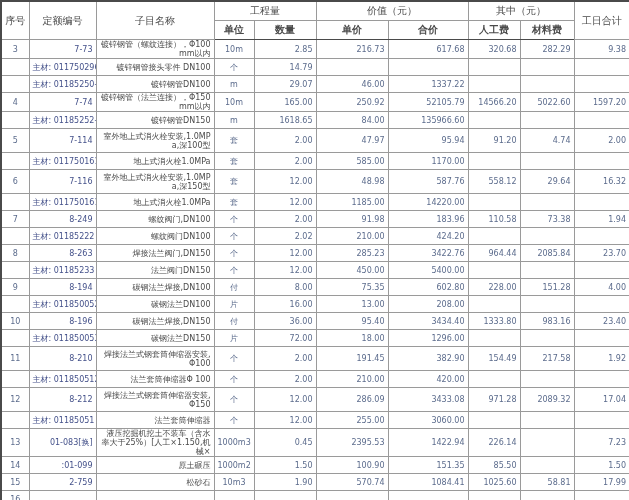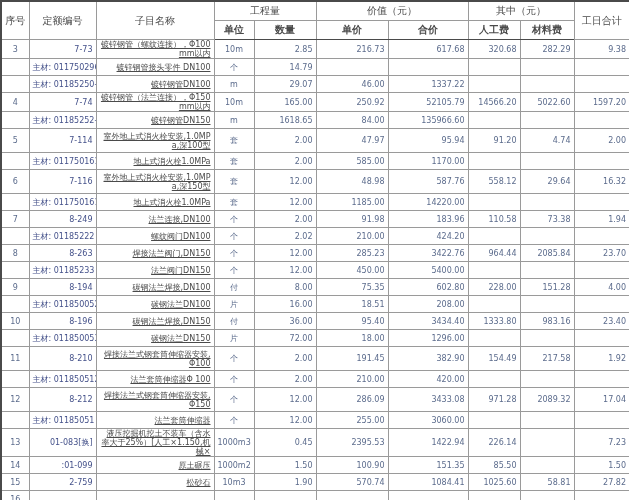--- a/index.html
+++ b/index.html
@@ -10,21 +10,21 @@
   table{border:2px solid #4a4a4a;}
   th{font-size:10px;font-weight:normal;color:#4a4a4a;background:#fff;
      height:18px;padding:0;text-align:center;vertical-align:middle;}
   thead tr:last-child th{border-bottom:1.5px solid #4a4a4a;font-weight:bold;}
   td{font-size:8px;color:#5b6b8c;padding:0 3px;height:16px;overflow:hidden;
      vertical-align:middle;line-height:9px;white-space:nowrap;}
   tr.tall td{height:23px;white-space:normal;}
   td.c{text-align:center;}
   td.l{text-align:right;}
   td.r{text-align:right;}
-  td.name{color:#4a4a4a;white-space:normal;word-break:break-all;text-decoration:underline;}
+  td.name{color:#4a4a4a;white-space:normal;word-break:break-all;}
   td.code{color:#44518a;}
   tr.thick-top td{border-top:1.5px solid #4a4a4a;}
 </style>
 </head>
 <body>
 
 <div class="sheet">
   <table>
     <colgroup>
       <col style="width:28px">
@@ -162,21 +162,21 @@
           <td class="r">12.00</td>
           <td class="r">1185.00</td>
           <td class="r">14220.00</td>
           <td class="r"></td>
           <td class="r"></td>
           <td class="r"></td>
         </tr>
         <tr>
           <td class="c">7</td>
           <td class="l code">8-249</td>
-          <td class="l name">法兰连接,DN100</td>
+          <td class="l name">螺纹阀门,DN100</td>
           <td class="c">个</td>
           <td class="r">2.00</td>
           <td class="r">91.98</td>
           <td class="r">183.96</td>
           <td class="r">110.58</td>
           <td class="r">73.38</td>
           <td class="r">1.94</td>
         </tr>
         <tr>
           <td class="c"></td>
@@ -225,21 +225,21 @@
           <td class="r">228.00</td>
           <td class="r">151.28</td>
           <td class="r">4.00</td>
         </tr>
         <tr>
           <td class="c"></td>
           <td class="l code">主材: 0118500525</td>
           <td class="l name">碳钢法兰DN100</td>
           <td class="c">片</td>
           <td class="r">16.00</td>
-          <td class="r">18.51</td>
+          <td class="r">13.00</td>
           <td class="r">208.00</td>
           <td class="r"></td>
           <td class="r"></td>
           <td class="r"></td>
         </tr>
         <tr>
           <td class="c">10</td>
           <td class="l code">8-196</td>
           <td class="l name">碳钢法兰焊接,DN150</td>
           <td class="c">付</td>
@@ -337,21 +337,21 @@
         <tr>
           <td class="c">15</td>
           <td class="l code">2-759</td>
           <td class="l name">松砂石</td>
           <td class="c">10m3</td>
           <td class="r">1.90</td>
           <td class="r">570.74</td>
           <td class="r">1084.41</td>
           <td class="r">1025.60</td>
           <td class="r">58.81</td>
-          <td class="r">27.82</td>
+          <td class="r">17.99</td>
         </tr>
         <tr class="thick-top">
           <td class="c">16</td>
           <td class="l code"></td>
           <td class="l name"></td>
           <td class="c"></td>
           <td class="r"></td>
           <td class="r"></td>
           <td class="r"></td>
           <td class="r"></td>

